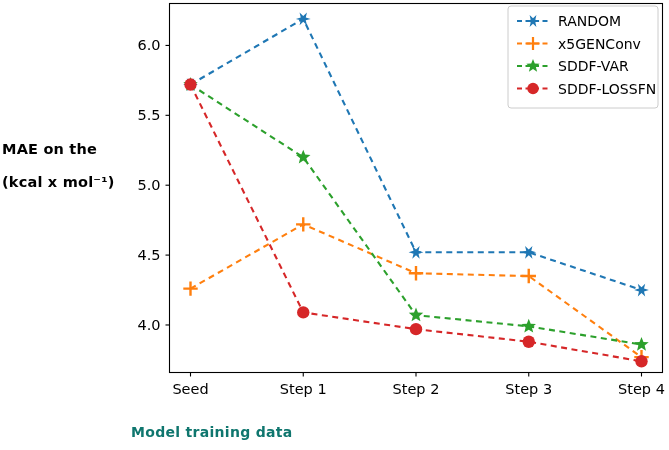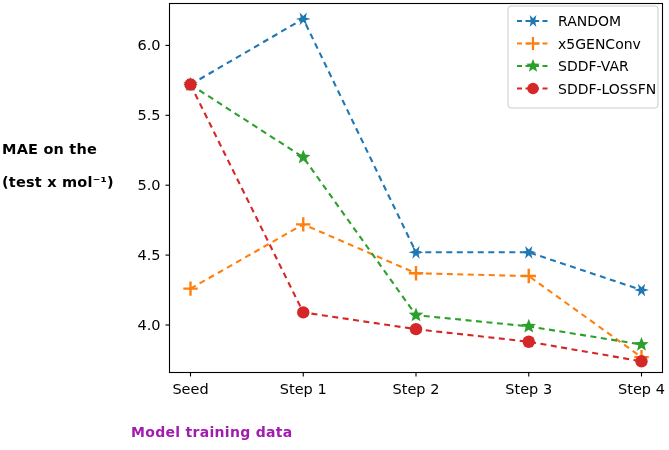--- a/index.html
+++ b/index.html
@@ -42,21 +42,21 @@
     width: 148px;
     align-items: center;
   }
   .xlabel-block {
     position: absolute;
     left: 131px;
     top: 424px;
     font-family: "DejaVu Sans", sans-serif;
     font-size: 14px;
     font-weight: 700;
-    color: #a21caf;
+    color: #0f766e;
     letter-spacing: 0.3px;
     white-space: nowrap;
   }
   .tick-text {
     font-family: "DejaVu Sans", sans-serif;
     font-size: 14.5px;
     fill: #000000;
   }
   .legend-text {
     font-family: "DejaVu Sans", sans-serif;
@@ -89,21 +89,21 @@
     stroke-dasharray: 5 3.5;
   }
 </style>
 </head>
 <body>
 
 <div class="ylabel-block">
   <div class="ylabel-line justified">
       <span>MAE on the</span>
     </div>
-  <div class="ylabel-line">(test x mol⁻¹)</div>
+  <div class="ylabel-line">(kcal x mol⁻¹)</div>
 </div>
 
 <div class="xlabel-block">Model training data</div>
 
 <svg id="figure" viewBox="0 0 669 450" xmlns="http://www.w3.org/2000/svg">
   <g>
     <rect class="axis-spine" x="169.5" y="3.5" width="493" height="369"></rect>
   </g>
   <g id="y-ticks">
       <line x1="169.5" y1="324.97727272727275" x2="165.5" y2="324.97727272727275" class="tick-mark"></line>

